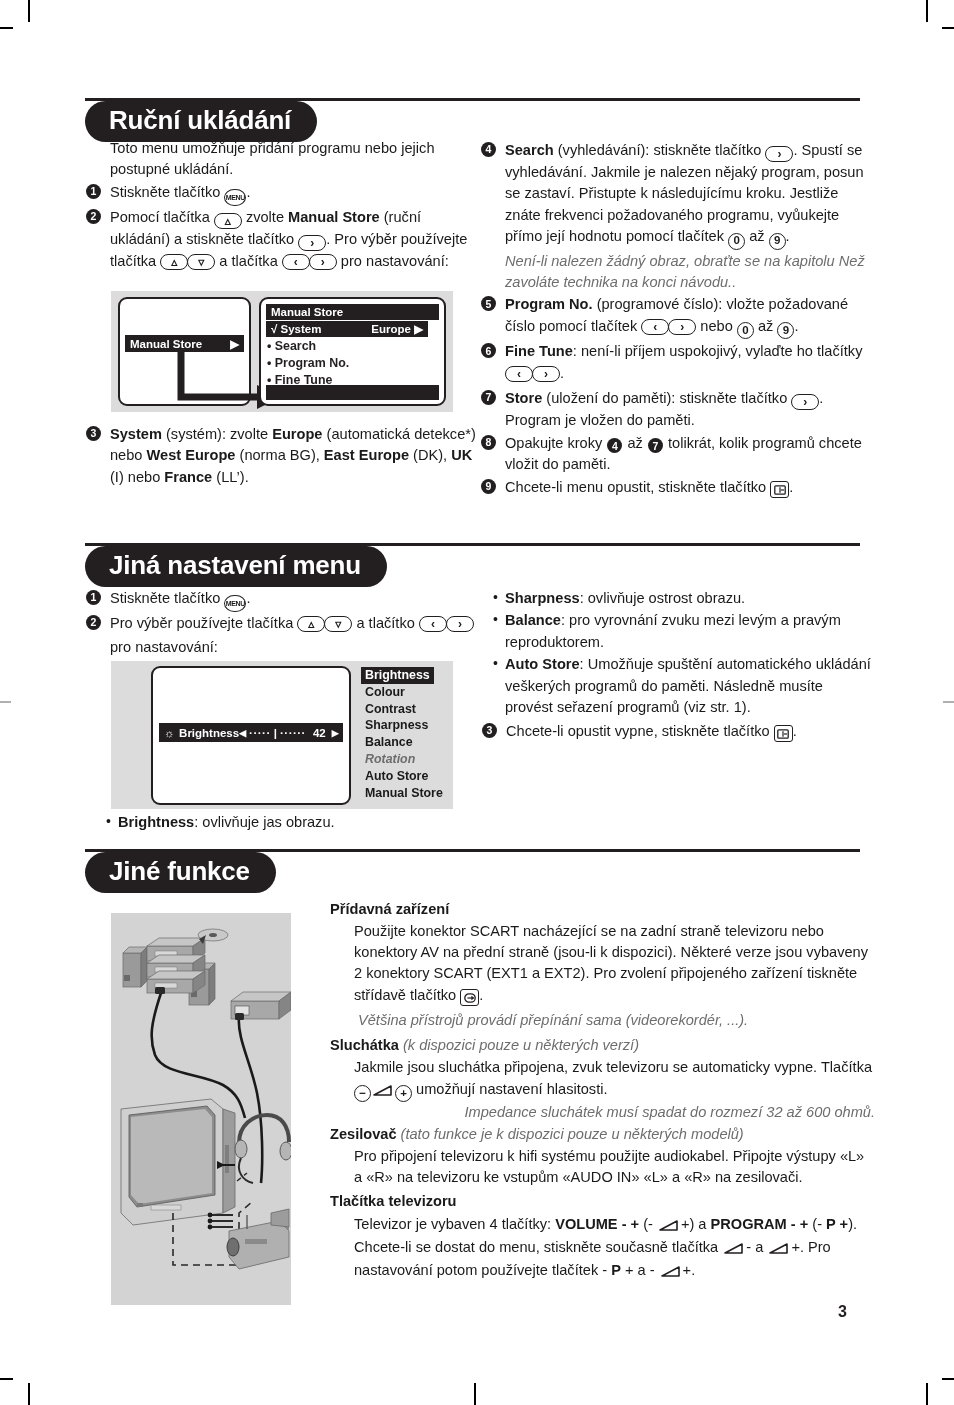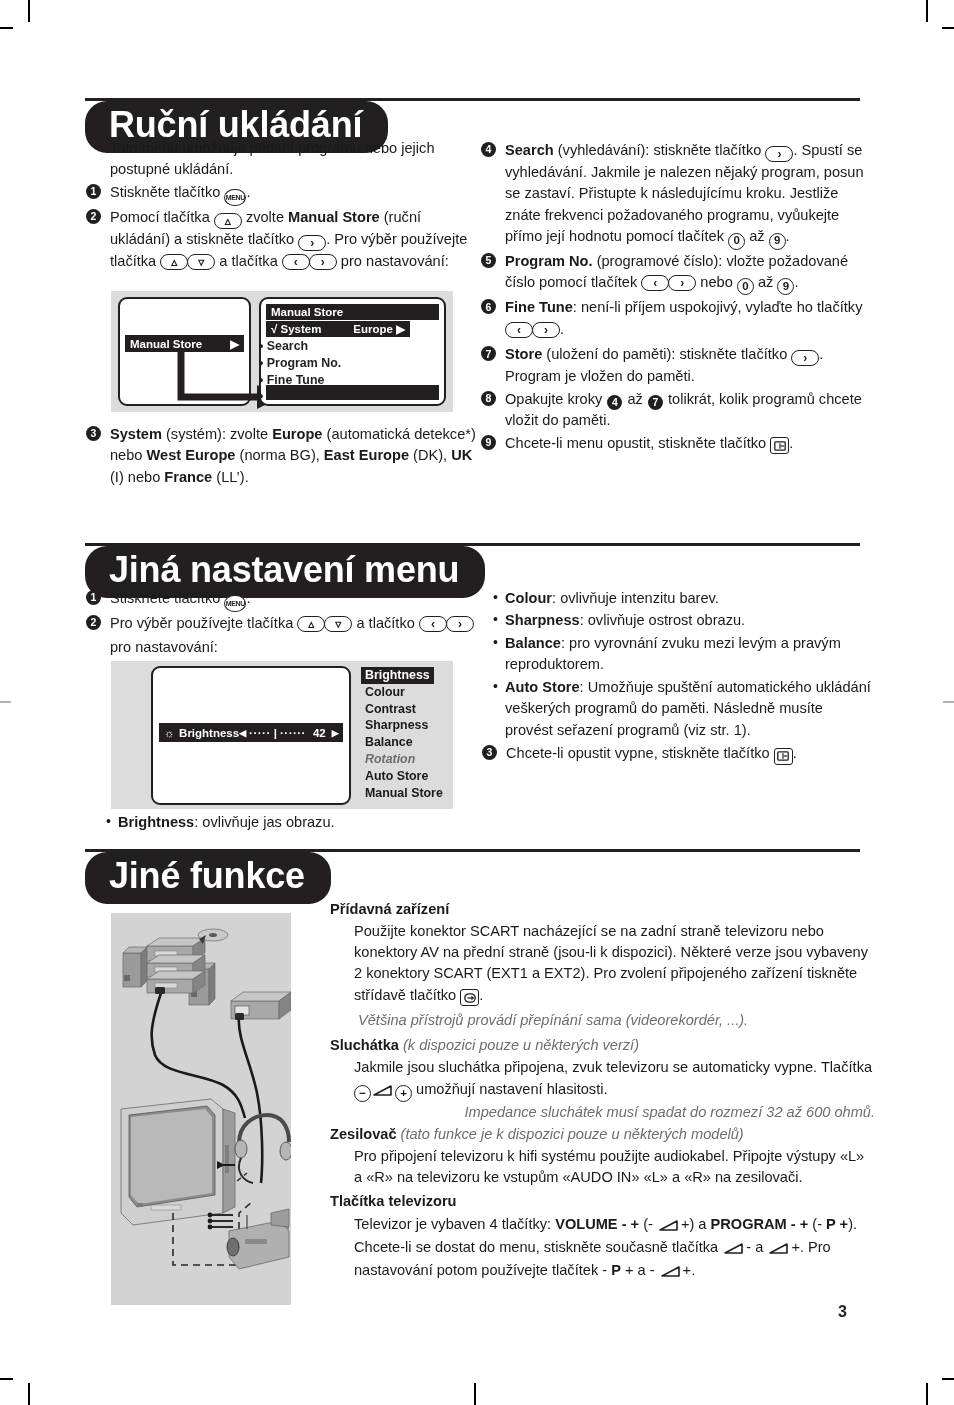--- a/index.html
+++ b/index.html
@@ -14,21 +14,21 @@
   .mark{position:absolute;background:#000;}
   .mark.light{background:#b0b0b0;}
 
   
   .banner-wrap{position:absolute;}
   .banner-rule{position:absolute;left:0;top:0;height:3px;background:#231f20;}
   .banner{
     position:absolute;left:0;top:3px;
     background:#231f20;color:#ffffff;
     border-radius:22px;
-    font-size:36px;font-weight:bold;
+    font-size:26px;font-weight:bold;
     padding:5px 26px 8px 24px;
     letter-spacing:-0.2px;
     white-space:nowrap;
     line-height:1.08;
   }
 
   
   .col{position:absolute;font-size:14.6px;line-height:1.47;}
   .para{margin:0 0 1px 0;}
   .step{position:relative;padding-left:24px;margin:0 0 1px 0;}
@@ -138,43 +138,44 @@
 
     <svg class="arrow-elbow" width="120" height="70" style="left:62px;top:58px;">
       <path d="M8 2 L8 48 L88 48" stroke="#231f20" stroke-width="7" fill="none"></path>
       <path d="M84 36 L108 48 L84 60 Z" fill="#231f20"></path>
     </svg>
 
     <div class="screen" style="left:148px;top:6px;width:187px;height:109px;"></div>
     <div class="osd" style="left:155px;top:13px;width:173px;height:16px;padding:0 5px;">
       <span>Manual Store</span>
     </div>
-    <div class="osd" style="left:155px;top:30px;width:144px;height:16px;padding:0 5px;justify-content:space-between;">
+    <div class="osd" style="left:155px;top:30px;width:162px;height:16px;padding:0 5px;justify-content:space-between;">
       <span><span>√</span> <span>System</span></span>
       <span><span>Europe</span> <span>▶</span></span>
     </div>
-    <div class="menu-list" style="left:148px;top:47px;width:170px;color:#231f20;">
+    <div class="menu-list" style="left:156px;top:47px;width:170px;color:#231f20;">
       <div><span>•</span> <span>Search</span></div>
       <div><span>•</span> <span>Program No.</span></div>
       <div><span>•</span> <span>Fine Tune</span></div>
       <div><span>•</span> <span>Store</span></div>
     </div>
     <div class="osd" style="left:155px;top:94px;width:173px;height:15px;"></div>
   </div>
 
   <div class="col" style="left:86px;top:424px;width:390px;">
     <p class="step">
       <span class="num">3</span><b>System</b><span> (systém): zvolte </span><b>Europe</b><span> (automatická detekce*) nebo </span><b>West Europe</b><span> (norma BG), </span><b>East Europe</b><span> (DK), </span><b>UK</b><span> (I) nebo </span><b>France</b><span> (LL’).</span>
     </p>
   </div>
 
   <div class="col" style="left:481px;top:140px;width:390px;">
     <p class="step">
       <span class="num">4</span><b>Search</b><span> (vyhledávání): stiskněte tlačítko </span><span class="key oval">›</span><span>. Spustí se vyhledávání. Jakmile je nalezen nějaký program, posun se zastaví. Přistupte k následujícímu kroku. Jestliže znáte frekvenci požadovaného programu, vyůukejte přímo její hodnotu pomocí tlačítek </span><span class="key circ">0</span><span> až </span><span class="key circ">9</span><span>.</span>
     </p>
+    <p class="note" style="margin:0 0 1px 24px;">Není-li nalezen žádný obraz, obraťte se na kapitolu Než zavoláte technika na konci návodu..</p>
 
     <p class="step">
       <span class="num">5</span><b>Program No.</b><span> (programové číslo): vložte požadované číslo pomocí tlačítek </span><span class="key-grp"><span class="key oval">‹</span><span class="key oval">›</span></span><span> nebo </span><span class="key circ">0</span><span> až </span><span class="key circ">9</span><span>.</span>
     </p>
 
     <p class="step">
       <span class="num">6</span><b>Fine Tune</b><span>: není-li příjem uspokojivý, vylaďte ho tlačítky </span><span class="key-grp"><span class="key oval">‹</span><span class="key oval">›</span></span><span>.</span>
     </p>
 
     <p class="step">
@@ -234,21 +235,20 @@
       <div style="padding-left:4px;"><span>Auto Store</span></div>
       <div style="padding-left:4px;"><span>Manual Store</span></div>
     </div>
   </div>
 
   <div class="col" style="left:105px;top:812px;width:370px;">
     <p class="bullet"><b>Brightness</b><span>: ovlivňuje jas obrazu.</span></p>
   </div>
 
   <div class="col" style="left:492px;top:588px;width:382px;">
-    <p class="bullet"><b>Colour</b><span>: ovlivňuje intenzitu barev.</span></p>
     <p class="bullet"><b>Sharpness</b><span>: ovlivňuje ostrost obrazu.</span></p>
     <p class="bullet"><b>Balance</b><span>: pro vyrovnání zvuku mezi levým a pravým reproduktorem.</span></p>
     <p class="bullet"><b>Auto Store</b><span>: Umožňuje spuštění automatického ukládání veškerých programů do paměti. Následně musíte provést seřazení programů (viz str. 1).</span></p>
     <p class="step" style="margin-top:2px;margin-left:-10px;">
       <span class="num">3</span><span>Chcete-li opustit vypne, stiskněte tlačítko </span><span class="keyico">
           <svg width="12" height="10" viewBox="0 0 12 10">
             <rect x="0.8" y="0.8" width="10.4" height="8.4" rx="1" fill="none" stroke="#231f20" stroke-width="1.3"></rect>
             <line x1="6" y1="2.3" x2="6" y2="7.7" stroke="#231f20" stroke-width="1.2"></line>
             <line x1="7" y1="5" x2="10" y2="5" stroke="#231f20" stroke-width="1.2"></line>
           </svg>

